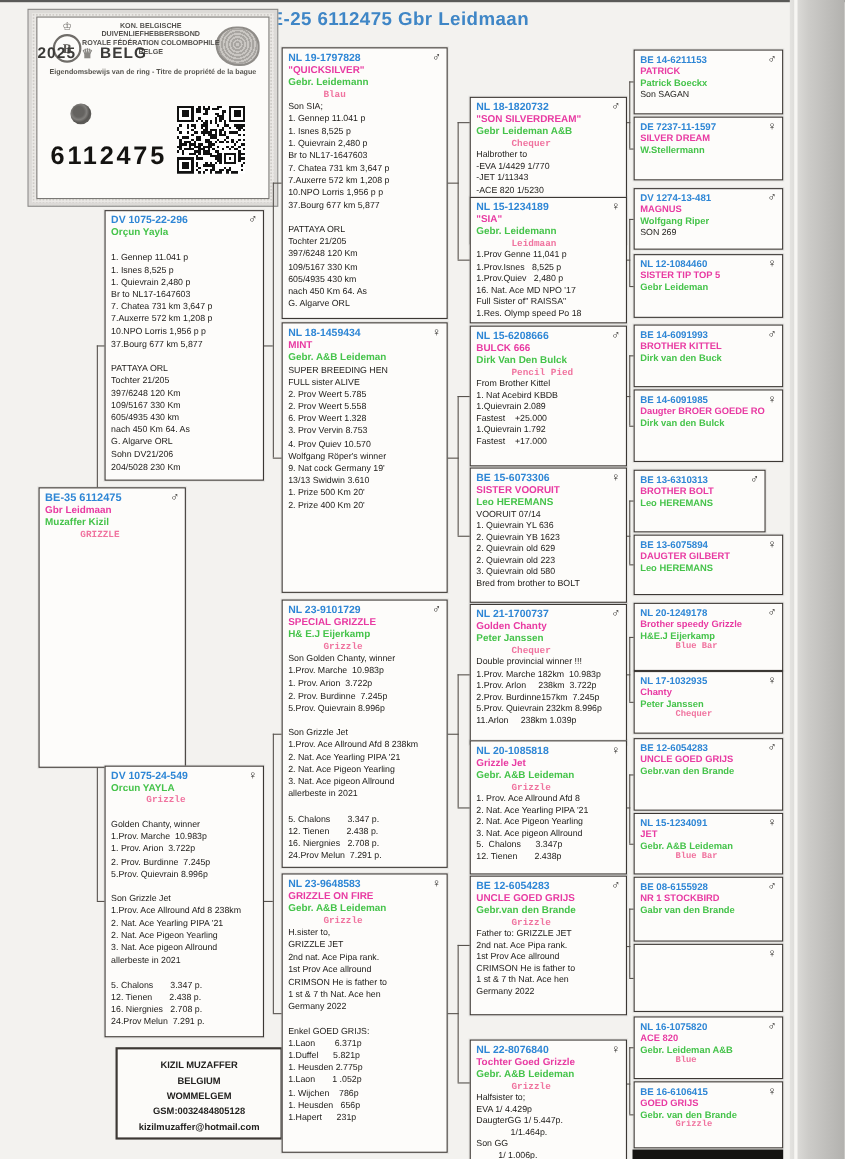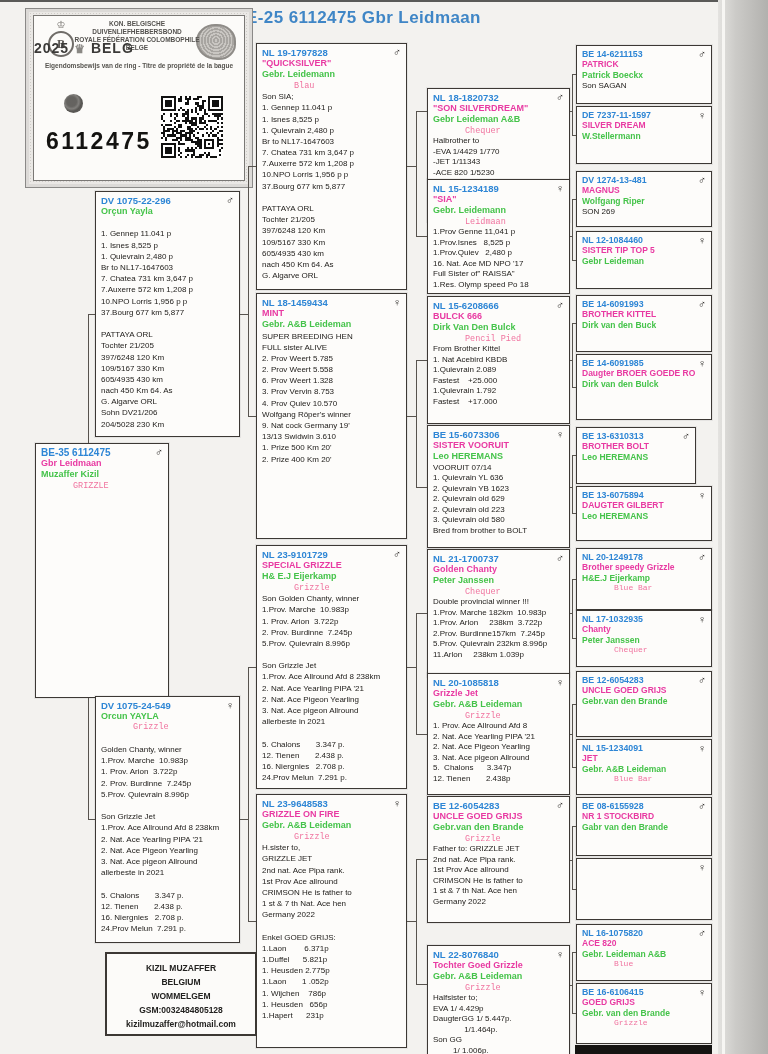--- a/index.html
+++ b/index.html
@@ -34,21 +34,21 @@
   .qr{position:absolute;left:126px;top:80px;width:64px;height:62px;}
   .ringnum{position:absolute;left:12px;top:112px;font-size:23px;font-weight:bold;letter-spacing:2.5px;color:#141311;}
   
   .pbox{position:absolute;border:1px solid #3c3834;background:#fdfcfa;padding:3px 5px;box-sizing:border-box;
         overflow:hidden;box-shadow:0 0 0 1px rgba(60,56,52,.07);}
   .hdr{display:flex;justify-content:space-between;align-items:flex-start;}
   .ring{font-size:9.5px;font-weight:bold;color:#2e86d5;white-space:nowrap;}
   .sex{font-size:11px;color:#24221f;line-height:10px;}
   .pname{font-size:9px;font-weight:bold;color:#e83aa2;line-height:1.25;}
   .fancier{font-size:9px;font-weight:bold;color:#45c34a;line-height:1.25;}
-  .pcolor{font-family:"Liberation Mono",monospace;font-size:8.5px;font-weight:normal;color:#f0739f;line-height:1.25;padding-left:32px;}
+  .pcolor{font-family:"Liberation Mono",monospace;font-size:8.5px;font-weight:bold;color:#f0739f;line-height:1.25;padding-left:32px;}
   .pbody{font-size:8px;line-height:1.4;white-space:pre-wrap;color:#23211e;}
   .mid .pbody{line-height:1.32;}
   .c5 .ring{font-size:8.8px;}
   .c5 .pname,.c5 .fancier{font-size:8.5px;}
   .c5 .pcolor,.c5 .pbody{font-size:8px;}
   .main .ring{font-size:10px;}
   .cline{position:absolute;background:#57534e;}
   
   .owner{position:absolute;left:105px;top:952px;width:152px;height:84px;border:2px solid #3c3834;
          background:#fcfbf9;text-align:center;padding-top:7px;box-sizing:border-box;}

